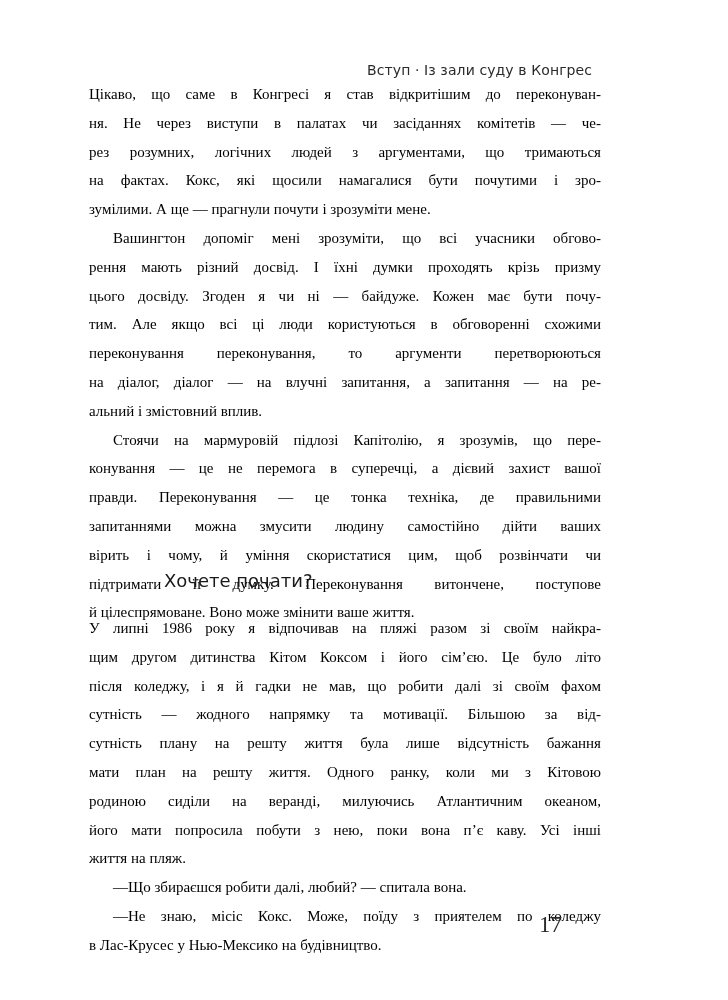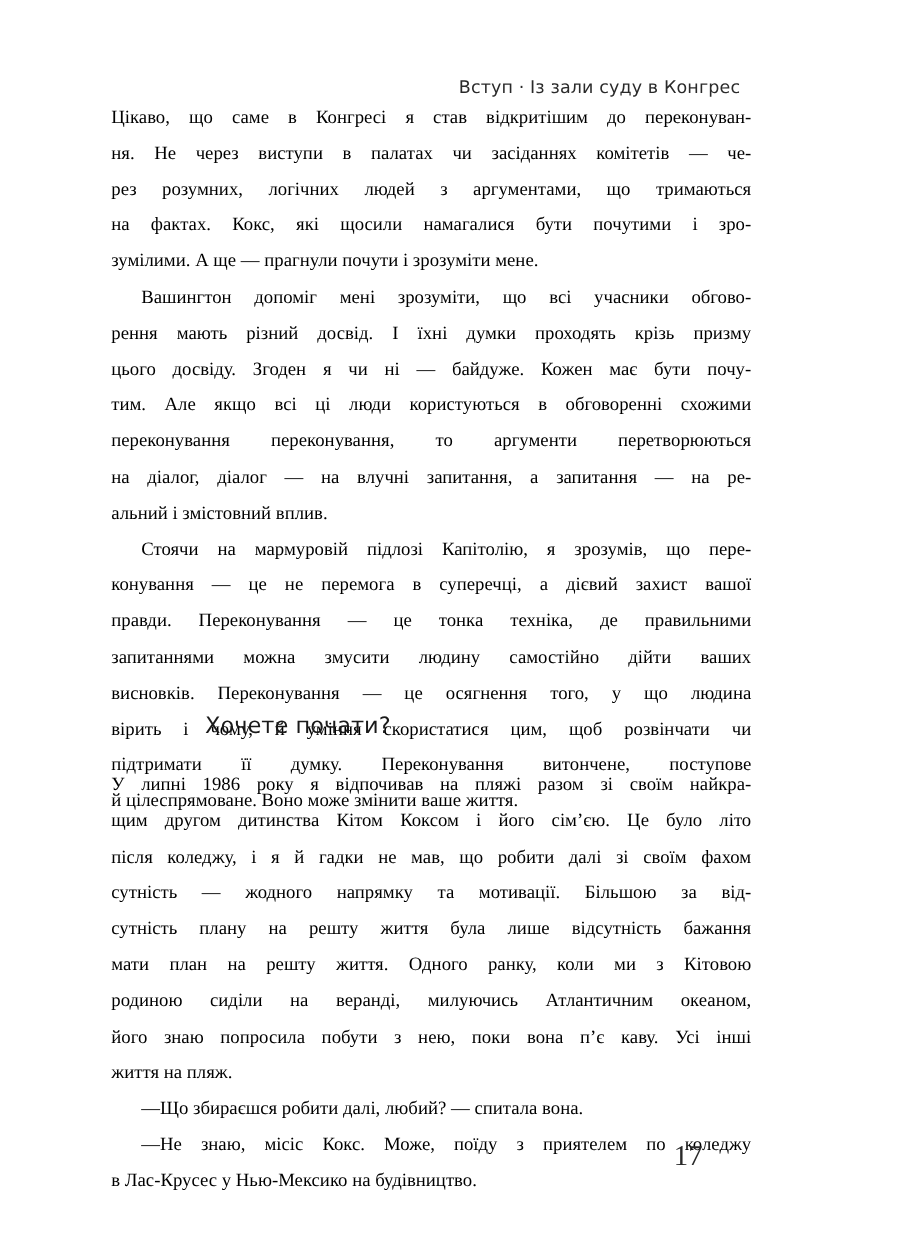--- a/index.html
+++ b/index.html
@@ -47,39 +47,38 @@
       <span class="line">тим. Але якщо всі ці люди користуються в обговоренні схожими</span>
       <span class="line">переконування переконування, то аргументи перетворюються</span>
       <span class="line">на діалог, діалог — на влучні запитання, а запитання — на ре-</span>
       <span class="line last">альний і змістовний вплив.</span>
     </div>
     <div>
       <span class="line indent">Стоячи на мармуровій підлозі Капітолію, я зрозумів, що пере-</span>
       <span class="line">конування — це не перемога в суперечці, а дієвий захист вашої</span>
       <span class="line">правди. Переконування — це тонка техніка, де правильними</span>
       <span class="line">запитаннями можна змусити людину самостійно дійти ваших</span>
-      <span class="line">висновків. Переконування — це осягнення того, у що людина</span>
       <span class="line">вірить і чому, й уміння скористатися цим, щоб розвінчати чи</span>
       <span class="line">підтримати її думку. Переконування витончене, поступове</span>
       <span class="line last">й цілеспрямоване. Воно може змінити ваше життя.</span>
     </div>
   </div>
 
 <div class="section-heading">Хочете почати?</div>
 
 <div class="text-block" id="bottom-block" style="top:614px;">
     <div>
       <span class="line">У липні 1986 року я відпочивав на пляжі разом зі своїм найкра-</span>
       <span class="line">щим другом дитинства Кітом Коксом і його сім’єю. Це було літо</span>
       <span class="line">після коледжу, і я й гадки не мав, що робити далі зі своїм фахом</span>
       <span class="line">сутність — жодного напрямку та мотивації. Більшою за від-</span>
       <span class="line">сутність плану на решту життя була лише відсутність бажання</span>
       <span class="line">мати план на решту життя. Одного ранку, коли ми з Кітовою</span>
       <span class="line">родиною сиділи на веранді, милуючись Атлантичним океаном,</span>
-      <span class="line">його знаю попросила побути з нею, поки вона п’є каву. Усі інші</span>
+      <span class="line">його мати попросила побути з нею, поки вона п’є каву. Усі інші</span>
       <span class="line last">життя на пляж.</span>
     </div>
     <div>
       <span class="line indent last">—Що збираєшся робити далі, любий? — спитала вона.</span>
     </div>
     <div>
       <span class="line indent">—Не знаю, місіс Кокс. Може, поїду з приятелем по коледжу</span>
       <span class="line last">в Лас-Крусес у Нью-Мексико на будівництво.</span>
     </div>
   </div>

